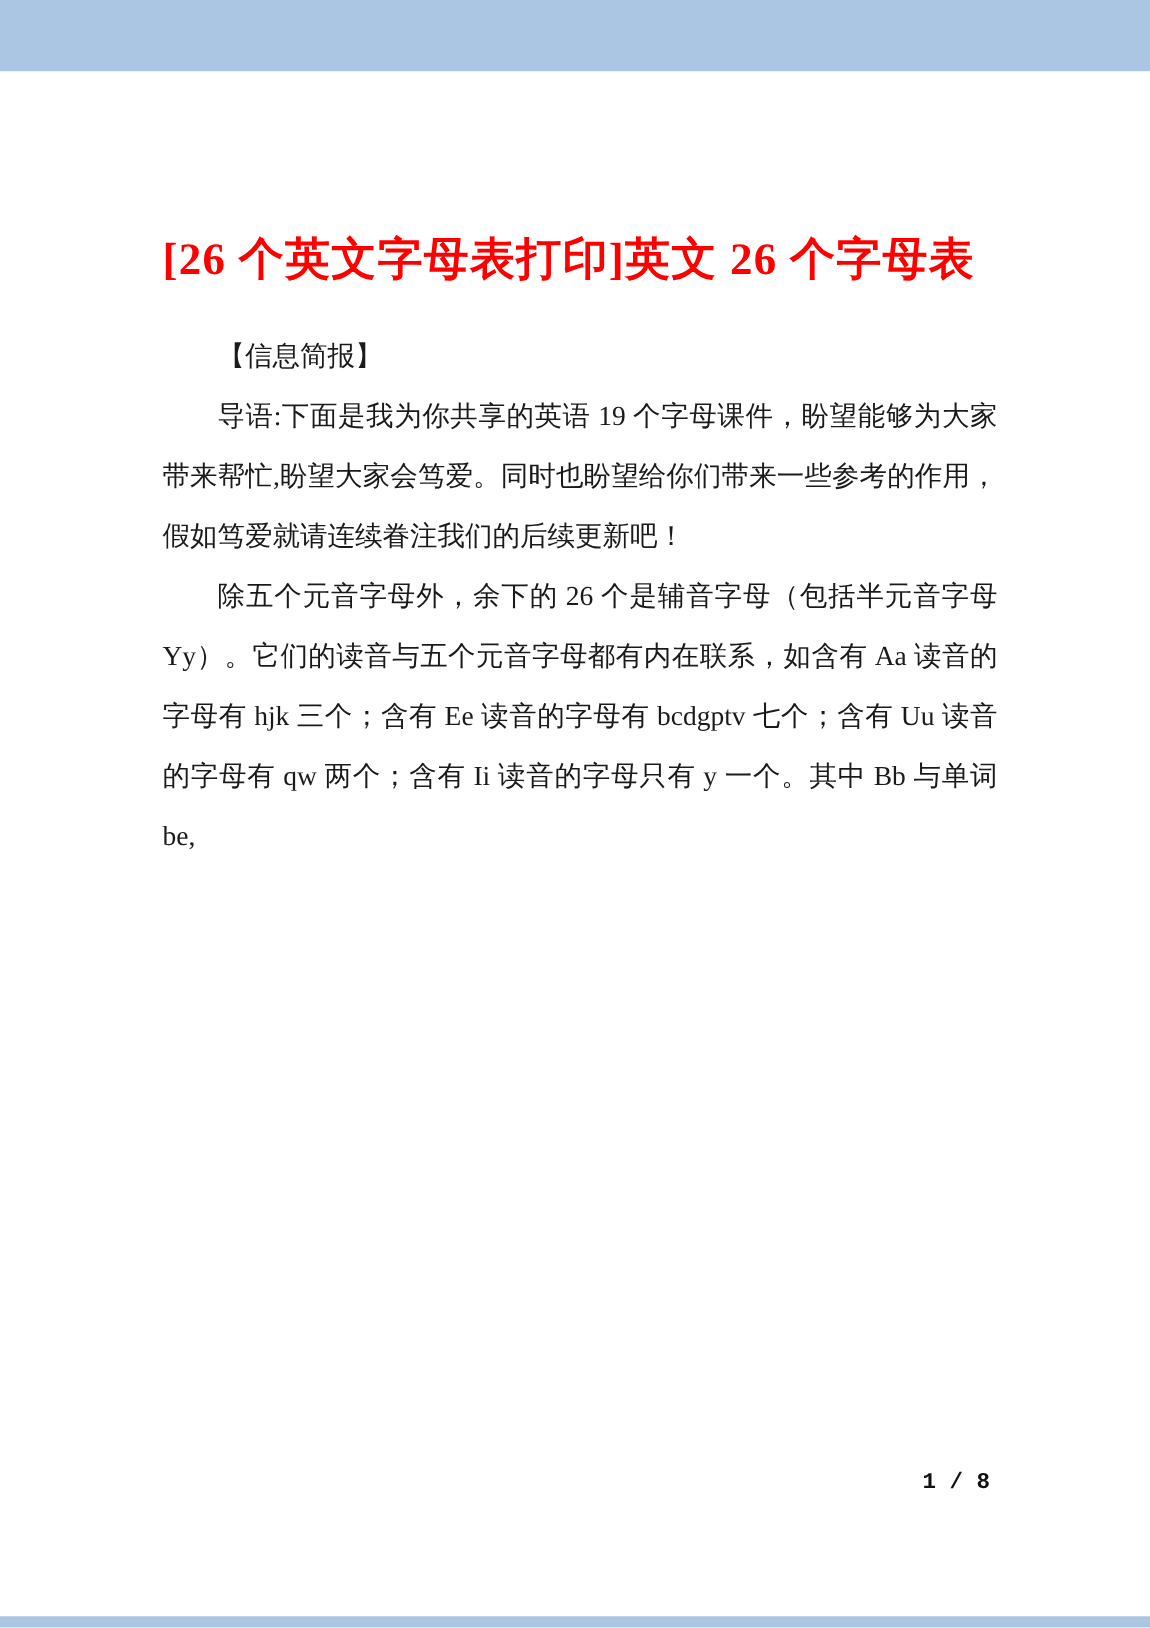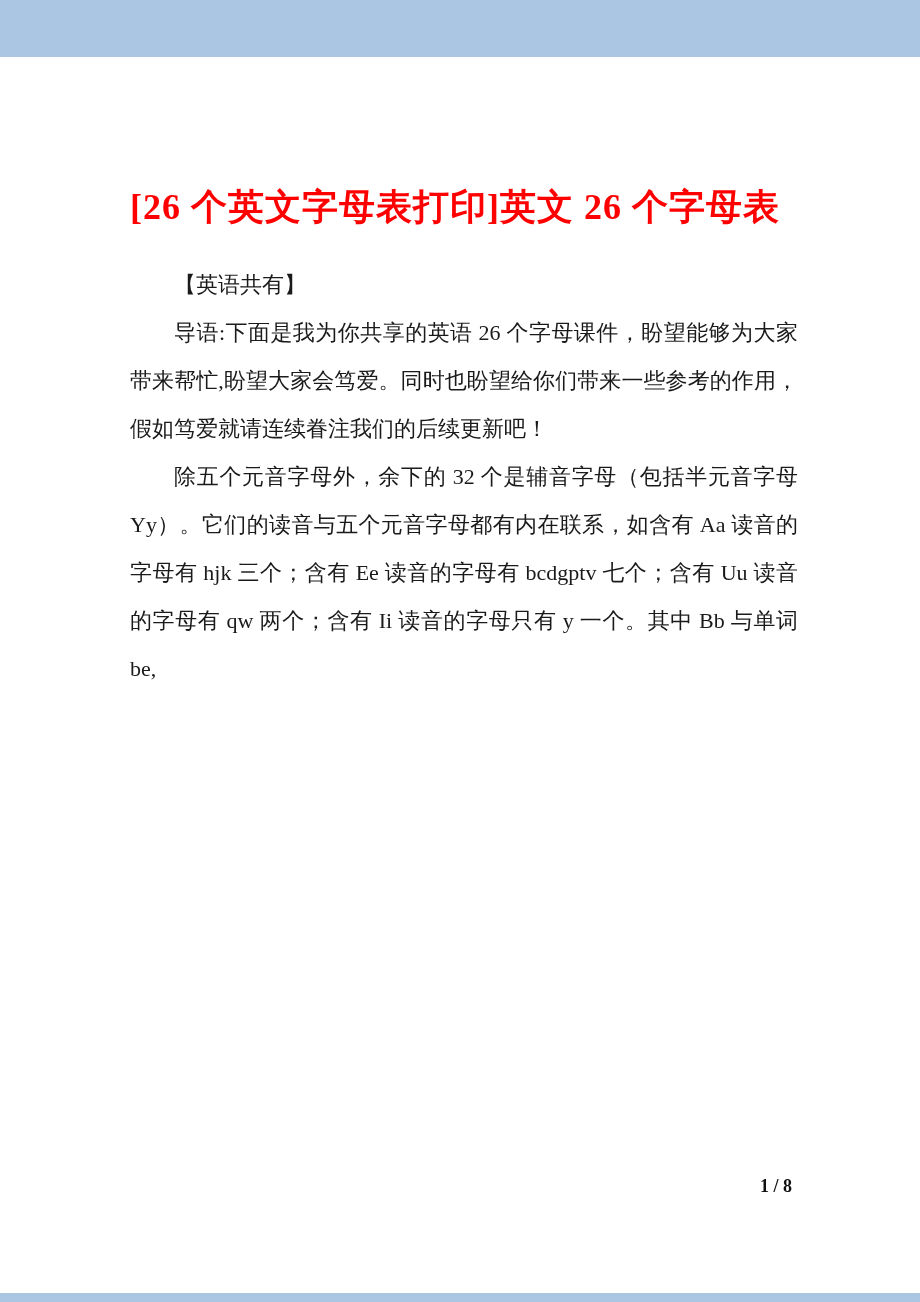--- a/index.html
+++ b/index.html
@@ -46,40 +46,40 @@
     line-height: 48px;
     color: #1a1a1a;
     text-align: justify;
     text-justify: inter-ideograph;
   }
   .para.indent { text-indent: 2em; }
   .page-indicator {
     position: absolute;
     top: 1176px;
     right: 128px;
-    font-family: Liberation Serif, serif;
+    font-family: Liberation Mono, monospace;
     font-weight: bold;
     font-size: 18px;
     color: #111111;
     z-index: 3;
   }
 </style>
 </head>
 <body>
 
 <div class="viewer-border top"></div>
 
 <div class="paper">
   <h1 class="doc-title">[26 个英文字母表打印]英文 26 个字母表</h1>
 
-  <p class="para indent">【英语共有】</p>
+  <p class="para indent">【信息简报】</p>
 
 
-  <p class="para indent">导语:下面是我为你共享的英语 26 个字母课件，盼望能够为大家带来帮忙,盼望大家会笃爱。同时也盼望给你们带来一些参考的作用，假如笃爱就请连续眷注我们的后续更新吧！</p>
+  <p class="para indent">导语:下面是我为你共享的英语 19 个字母课件，盼望能够为大家带来帮忙,盼望大家会笃爱。同时也盼望给你们带来一些参考的作用，假如笃爱就请连续眷注我们的后续更新吧！</p>
 
 
 
-  <p class="para indent">除五个元音字母外，余下的 32 个是辅音字母（包括半元音字母 Yy）。它们的读音与五个元音字母都有内在联系，如含有 Aa 读音的字母有 hjk 三个；含有 Ee 读音的字母有 bcdgptv 七个；含有 Uu 读音的字母有 qw 两个；含有 Ii 读音的字母只有 y 一个。其中 Bb 与单词 be,</p>
+  <p class="para indent">除五个元音字母外，余下的 26 个是辅音字母（包括半元音字母 Yy）。它们的读音与五个元音字母都有内在联系，如含有 Aa 读音的字母有 hjk 三个；含有 Ee 读音的字母有 bcdgptv 七个；含有 Uu 读音的字母有 qw 两个；含有 Ii 读音的字母只有 y 一个。其中 Bb 与单词 be,</p>
 </div>
 
 <div class="page-indicator">1 / 8</div>
 
 <div class="viewer-border bottom"></div>
 
 </body></html>

